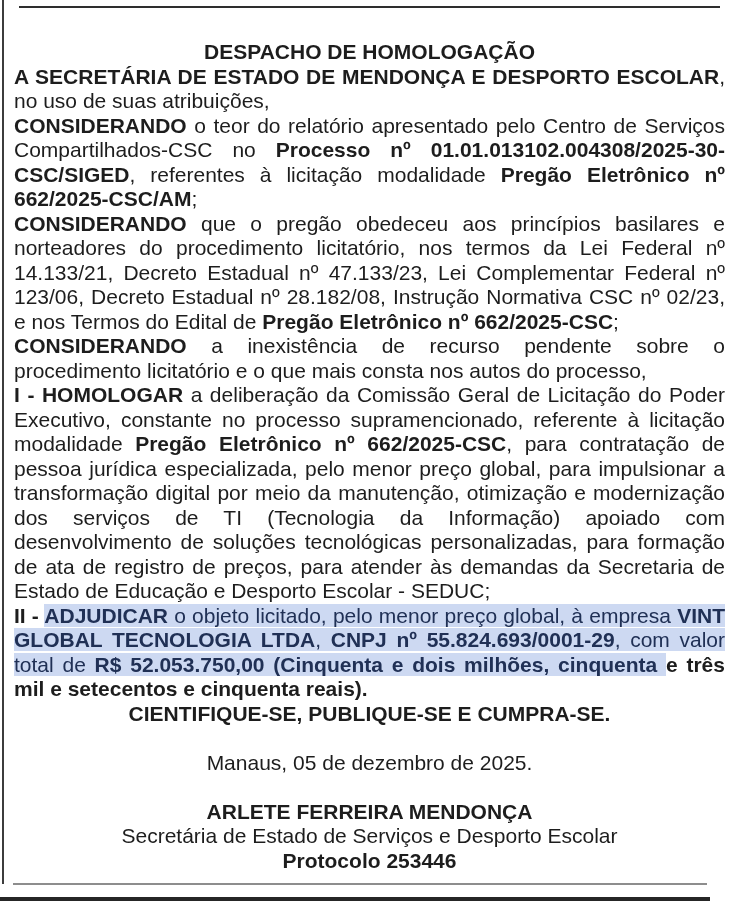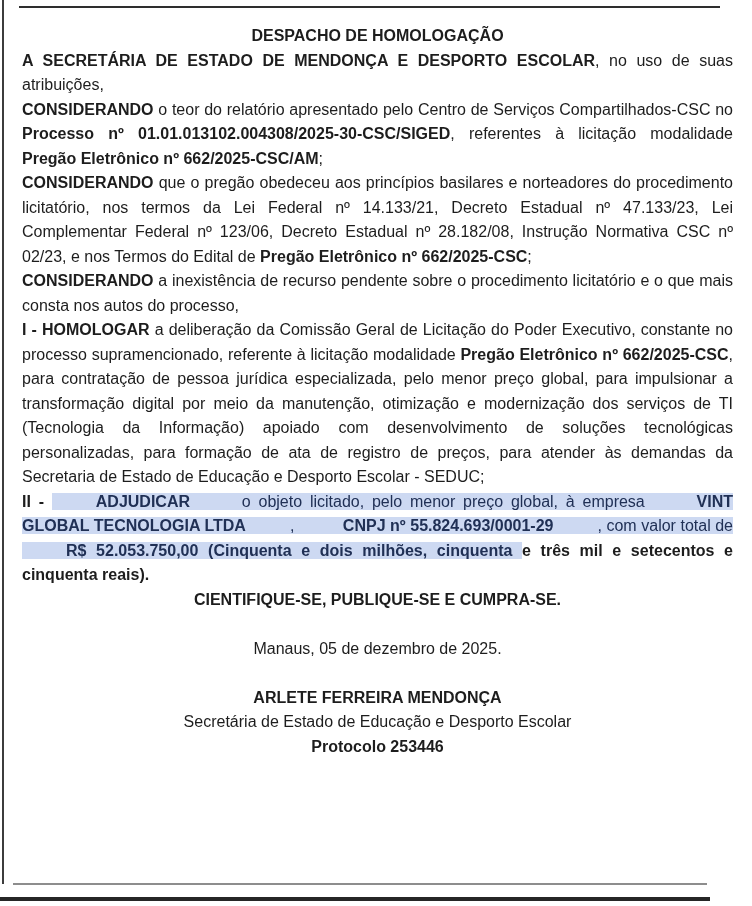--- a/index.html
+++ b/index.html
@@ -10,49 +10,49 @@
     color:#1d1d1d;
     position:relative;
     overflow:hidden;
   }
   .page{position:absolute;inset:0;}
   .left-border{position:absolute;left:2px;top:0;width:2px;height:884px;background:#3c3c3c;}
   .top-rule{position:absolute;left:19px;top:6px;width:701px;height:2px;background:#2e2e2e;}
   .footer-rule-thin{position:absolute;left:13px;top:883px;width:694px;height:2px;background:#8d8d8d;}
   .footer-rule-thick{position:absolute;left:0;top:897px;width:710px;height:4px;background:#262626;}
   .content{
-    position:absolute;left:14px;top:24px;width:711px;
-    font-size:16px;line-height:24.5px;margin-left:8px;
+    position:absolute;left:14px;top:40px;width:711px;
+    font-size:21px;line-height:24.5px;
   }
   p{margin:0;}
   .justify{text-align:justify;}
   .center{text-align:center;}
   .right{text-align:center;}
   .bold{font-weight:bold;}
   .b{font-weight:bold;}
   .gap{margin-top:24.5px;}
-  .hl{background:#cdd9f2;color:#203055;padding-left:44px;}
+  .hl{background:#cdd9f2;color:#203055;}
 </style>
 </head>
 <body>
 
 <div class="page">
   <div class="left-border"></div>
   <div class="top-rule"></div>
 
   <div class="content">
     <p class="center bold">DESPACHO DE HOMOLOGAÇÃO</p>
     <p class="justify"><span class="b">A SECRETÁRIA DE ESTADO DE MENDONÇA E DESPORTO ESCOLAR</span><span>, no uso de suas atribuições,</span></p>
     <p class="justify"><span class="b">CONSIDERANDO</span><span> o teor do relatório apresentado pelo Centro de Serviços Compartilhados-CSC no </span><span class="b">Processo nº 01.01.013102.004308/2025-30-CSC/SIGED</span><span>, referentes à licitação modalidade </span><span class="b">Pregão Eletrônico nº 662/2025-CSC/AM</span><span>;</span></p>
     <p class="justify"><span class="b">CONSIDERANDO</span><span> que o pregão obedeceu aos princípios basilares e norteadores do procedimento licitatório, nos termos da Lei Federal nº 14.133/21, Decreto Estadual nº 47.133/23, Lei Complementar Federal nº 123/06, Decreto Estadual nº 28.182/08, Instrução Normativa CSC nº 02/23, e nos Termos do Edital de </span><span class="b">Pregão Eletrônico nº 662/2025-CSC</span><span>;</span></p>
     <p class="justify"><span class="b">CONSIDERANDO</span><span> a inexistência de recurso pendente sobre o procedimento licitatório e o que mais consta nos autos do processo,</span></p>
     <p class="justify"><span class="b">I - HOMOLOGAR</span><span> a deliberação da Comissão Geral de Licitação do Poder Executivo, constante no processo supramencionado, referente à licitação modalidade </span><span class="b">Pregão Eletrônico nº 662/2025-CSC</span><span>, para contratação de pessoa jurídica especializada, pelo menor preço global, para impulsionar a transformação digital por meio da manutenção, otimização e modernização dos serviços de TI (Tecnologia da Informação) apoiado com desenvolvimento de soluções tecnológicas personalizadas, para formação de ata de registro de preços, para atender às demandas da Secretaria de Estado de Educação e Desporto Escolar - SEDUC;</span></p>
     <p class="justify"><span class="b">II - </span><span class="b hl">ADJUDICAR</span><span class="hl"> o objeto licitado, pelo menor preço global, à empresa </span><span class="b hl">VINT GLOBAL TECNOLOGIA LTDA</span><span class="hl">, </span><span class="b hl">CNPJ nº 55.824.693/0001-29</span><span class="hl">, com valor total de </span><span class="b hl">R$ 52.053.750,00 (Cinquenta e dois milhões, cinquenta </span><span class="b">e três mil e setecentos e cinquenta reais).</span></p>
     <p class="center bold">CIENTIFIQUE-SE, PUBLIQUE-SE E CUMPRA-SE.</p>
     <p class="center gap">Manaus, 05 de dezembro de 2025.</p>
     <p class="center bold gap">ARLETE FERREIRA MENDONÇA</p>
-    <p class="center">Secretária de Estado de Educação e Desporto Escolar</p>
+    <p class="center">Secretária de Estado de Serviços e Desporto Escolar</p>
     <p class="right bold">Protocolo 253446</p>
   </div>
 
   <div class="footer-rule-thin"></div>
   <div class="footer-rule-thick"></div>
 </div>
 
 </body></html>

